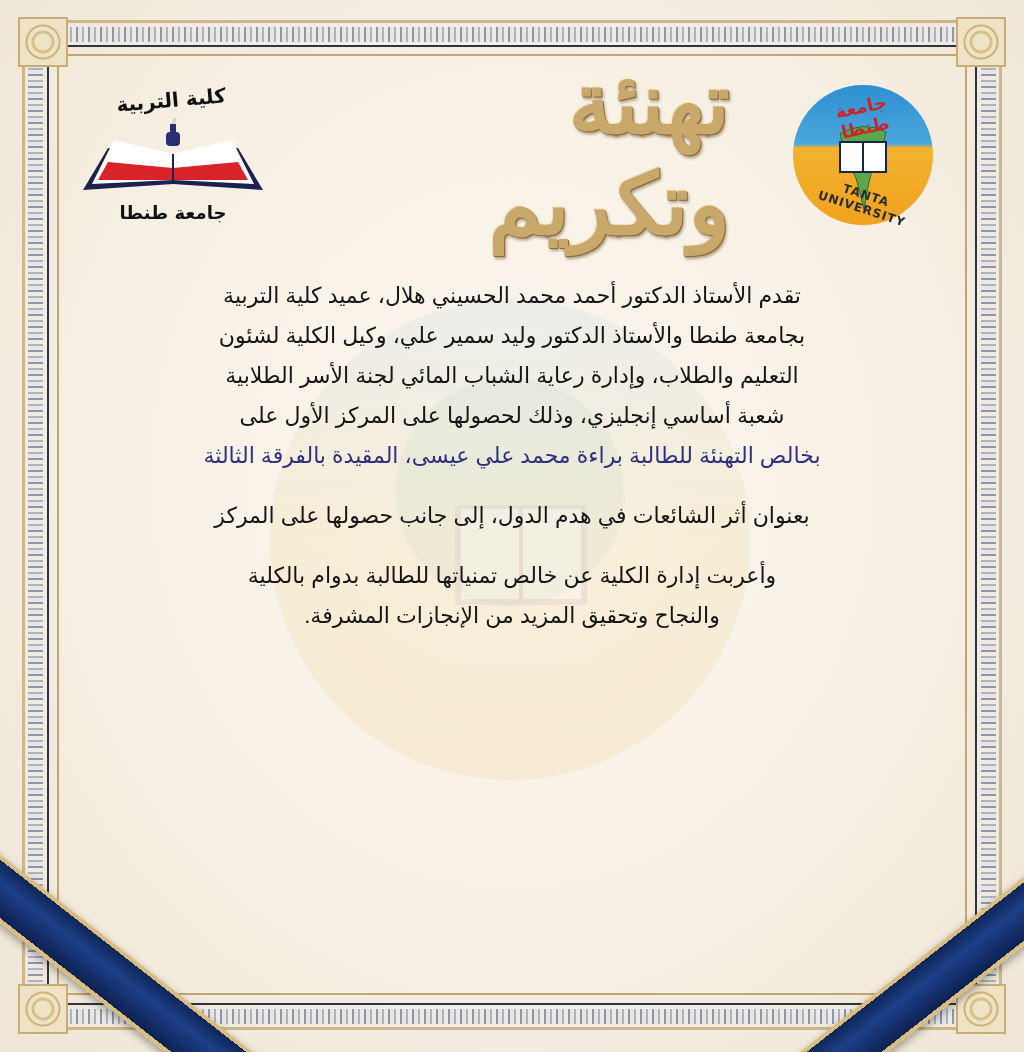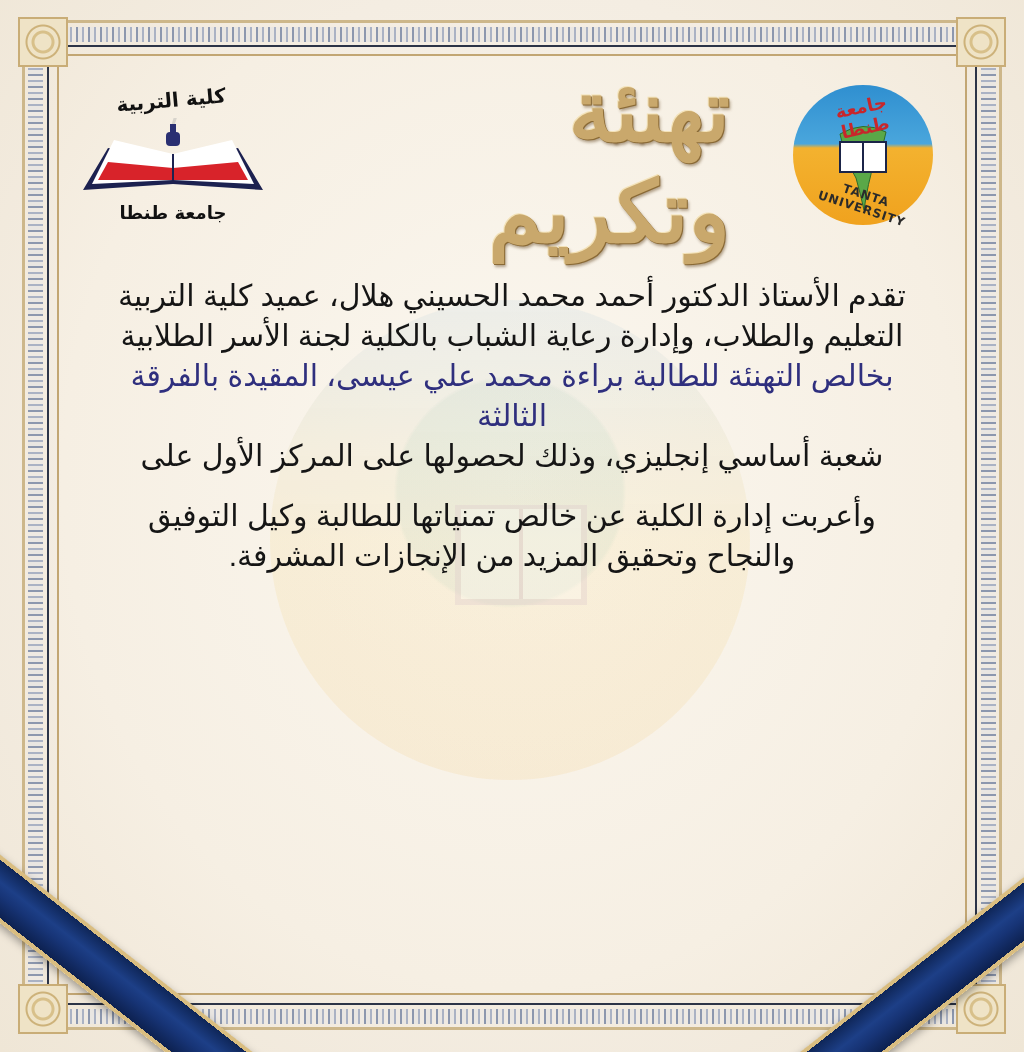--- a/index.html
+++ b/index.html
@@ -95,35 +95,35 @@
       position: absolute; left: 28px; top: 14px; width: 90px; text-align: center;
       font-weight: bold; font-size: 18px; color: #c8262b; transform: rotate(-12deg);
     }
     .logo-university .uni-latin {
       position: absolute; left: 14px; top: 106px; width: 120px; text-align: center;
       font-weight: bold; font-size: 12px; letter-spacing: 1px; color: #2a2a2a;
       transform: rotate(18deg);
     }
 
     .title {
-      position: absolute; left: 300px; top: 86px; width: 430px; height: 150px;
+      position: absolute; left: 300px; top: 78px; width: 430px; height: 150px;
       display: flex; align-items: center; justify-content: center;
       direction: rtl;
       font-family: "DejaVu Serif", serif; font-weight: bold; font-size: 86px;
       color: #c9a86c;
       text-shadow: 1px 1px 0 #8a6a36, 2px 3px 3px rgba(90,60,20,0.45), -1px -1px 0 #f3e2b8;
       letter-spacing: 2px;
     }
 
     
     .content {
       position: absolute; left: 96px; top: 276px; width: 832px;
       direction: rtl; text-align: center;
       font-family: "Liberation Sans", "DejaVu Sans", sans-serif;
-      font-size: 30px; line-height: 40px; color: #151515;
+      font-size: 22px; line-height: 40px; color: #151515;
     }
     .content p { margin: 0 0 20px 0; }
     .content .line { display: block; }
     .content .highlight { color: #2f2f7e; }
 
     
     .ribbon {
       position: absolute; height: 54px;
       background: linear-gradient(180deg, #d9bd80 0 4px, #0f2658 4px, #1d3f87 40%, #173476 60%, #0d2150 calc(100% - 4px), #d9bd80 calc(100% - 4px));
       box-shadow: 0 3px 8px rgba(0,0,0,0.35);
@@ -182,27 +182,29 @@
       <rect x="50" y="60" width="46" height="30" fill="#ffffff" stroke="#1b2448" stroke-width="2"></rect>
       <line x1="73" y1="60" x2="73" y2="90" stroke="#1b2448" stroke-width="2"></line>
     </svg>
     <div class="uni-arabic">جامعة طنطا</div>
     <div class="uni-latin">TANTA UNIVERSITY</div>
   </div>
 
   <div class="content">
     <p>
       <span class="line">تقدم الأستاذ الدكتور أحمد محمد الحسيني هلال، عميد كلية التربية</span>
-      <span class="line">التعليم والطلاب، وإدارة رعاية الشباب بالكلية لجنة الأسر الطلابية</span>
+      <span class="line">بجامعة طنطا والأستاذ الدكتور وليد سمير علي، وكيل الكلية لشئون</span>
+      <span class="line">التعليم والطلاب، وإدارة رعاية الشباب المائي لجنة الأسر الطلابية</span>
+      <span class="line">شعبة أساسي إنجليزي، وذلك لحصولها على المركز الأول على</span>
       <span class="line highlight">بخالص التهنئة للطالبة براءة محمد علي عيسى، المقيدة بالفرقة الثالثة</span>
-      <span class="line">شعبة أساسي إنجليزي، وذلك لحصولها على المركز الأول على</span>
     </p>
     <p>
+      <span class="line">بعنوان أثر الشائعات في هدم الدول، إلى جانب حصولها على المركز</span>
     </p>
     <p>
-      <span class="line">وأعربت إدارة الكلية عن خالص تمنياتها للطالبة وكيل التوفيق</span>
+      <span class="line">وأعربت إدارة الكلية عن خالص تمنياتها للطالبة بدوام بالكلية</span>
       <span class="line">والنجاح وتحقيق المزيد من الإنجازات المشرفة.</span>
     </p>
   </div>
 
   <div class="ribbon left"></div>
   <div class="ribbon right"></div>
 </div>
 
 </body></html>

